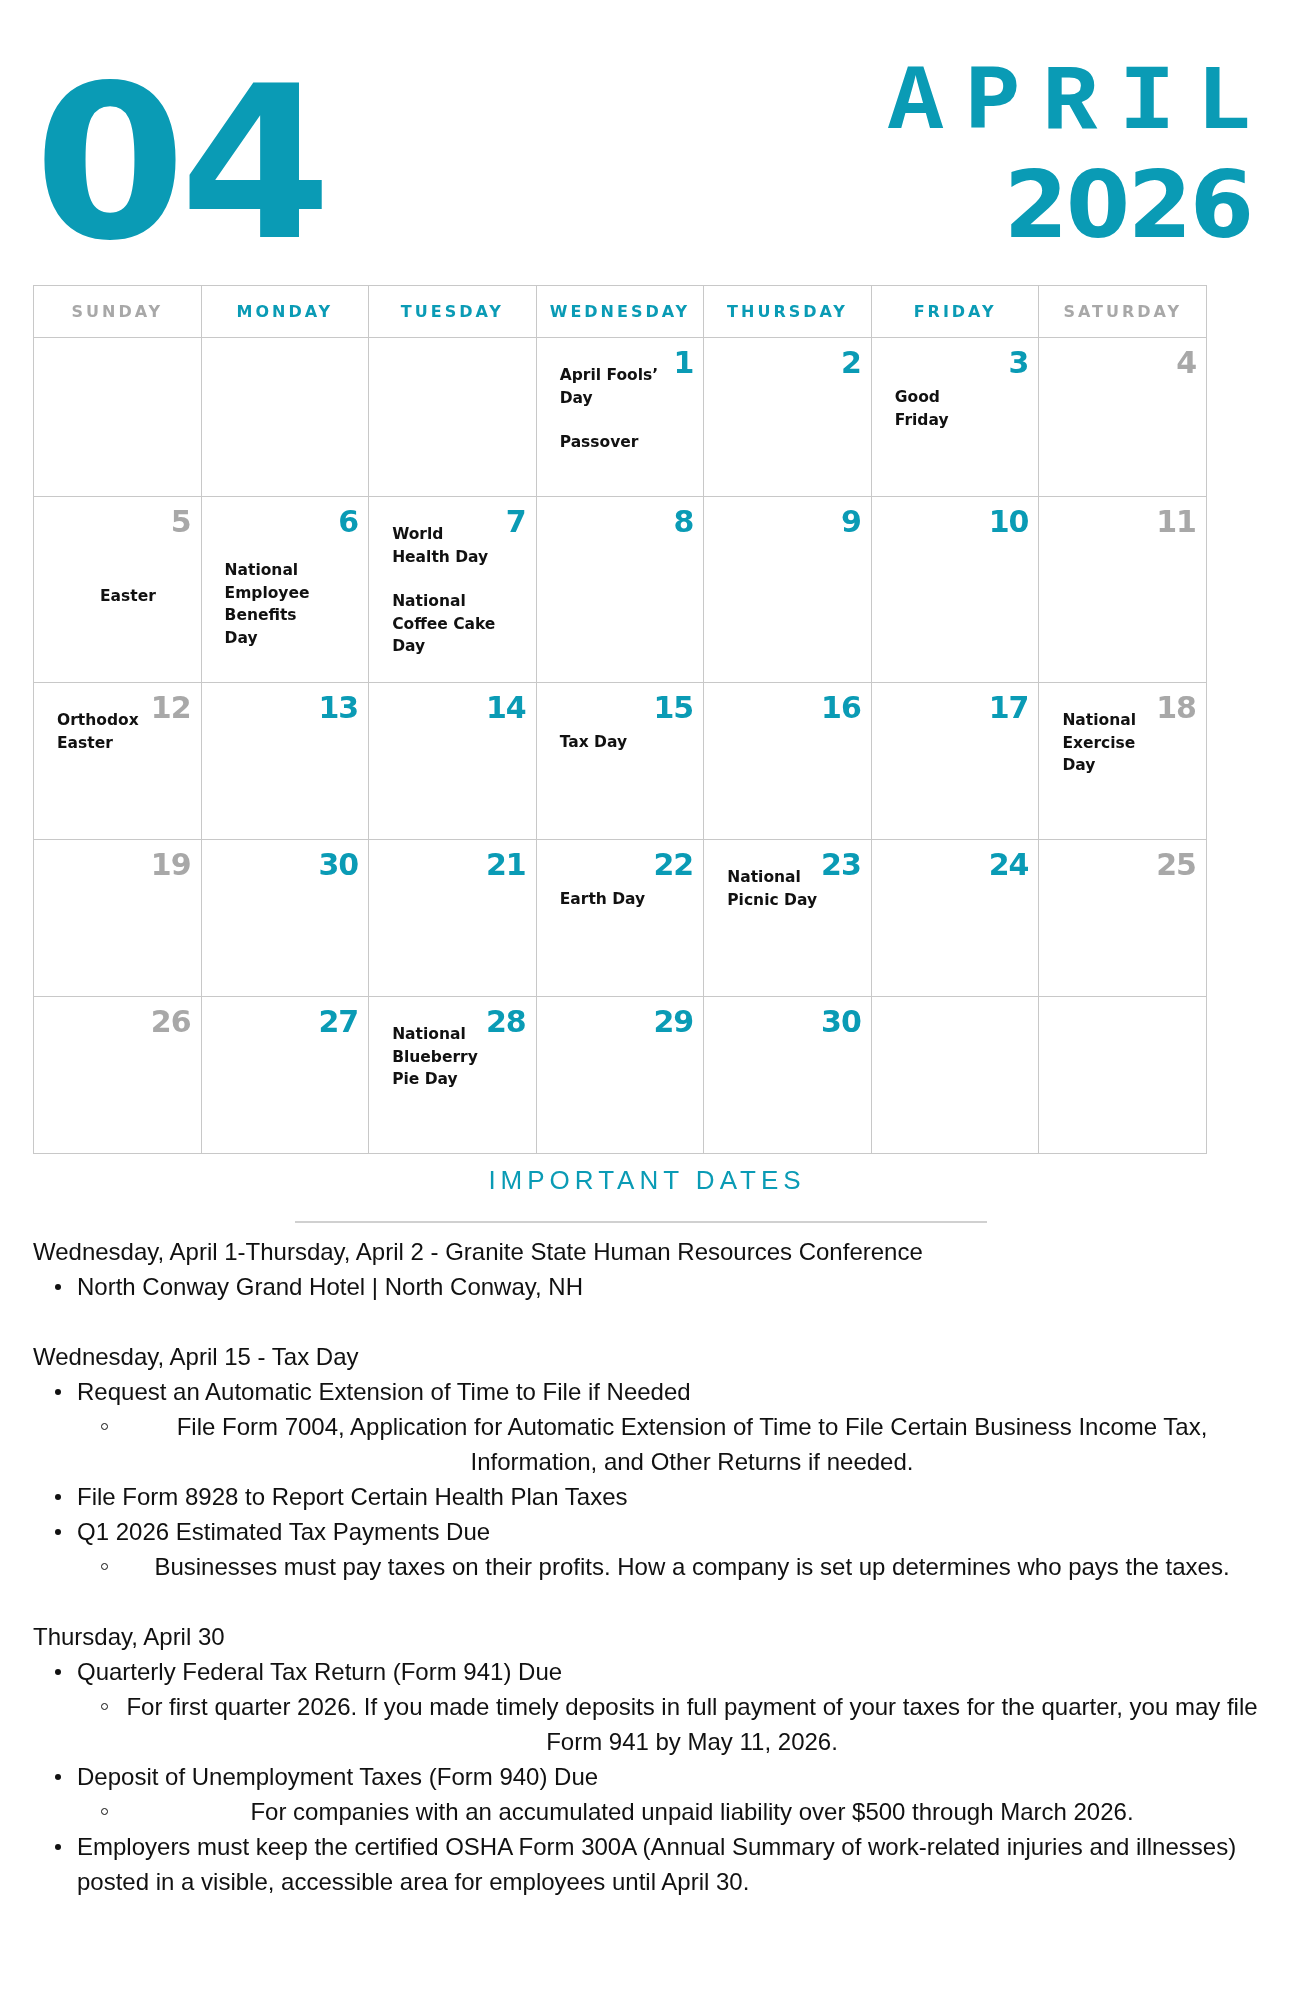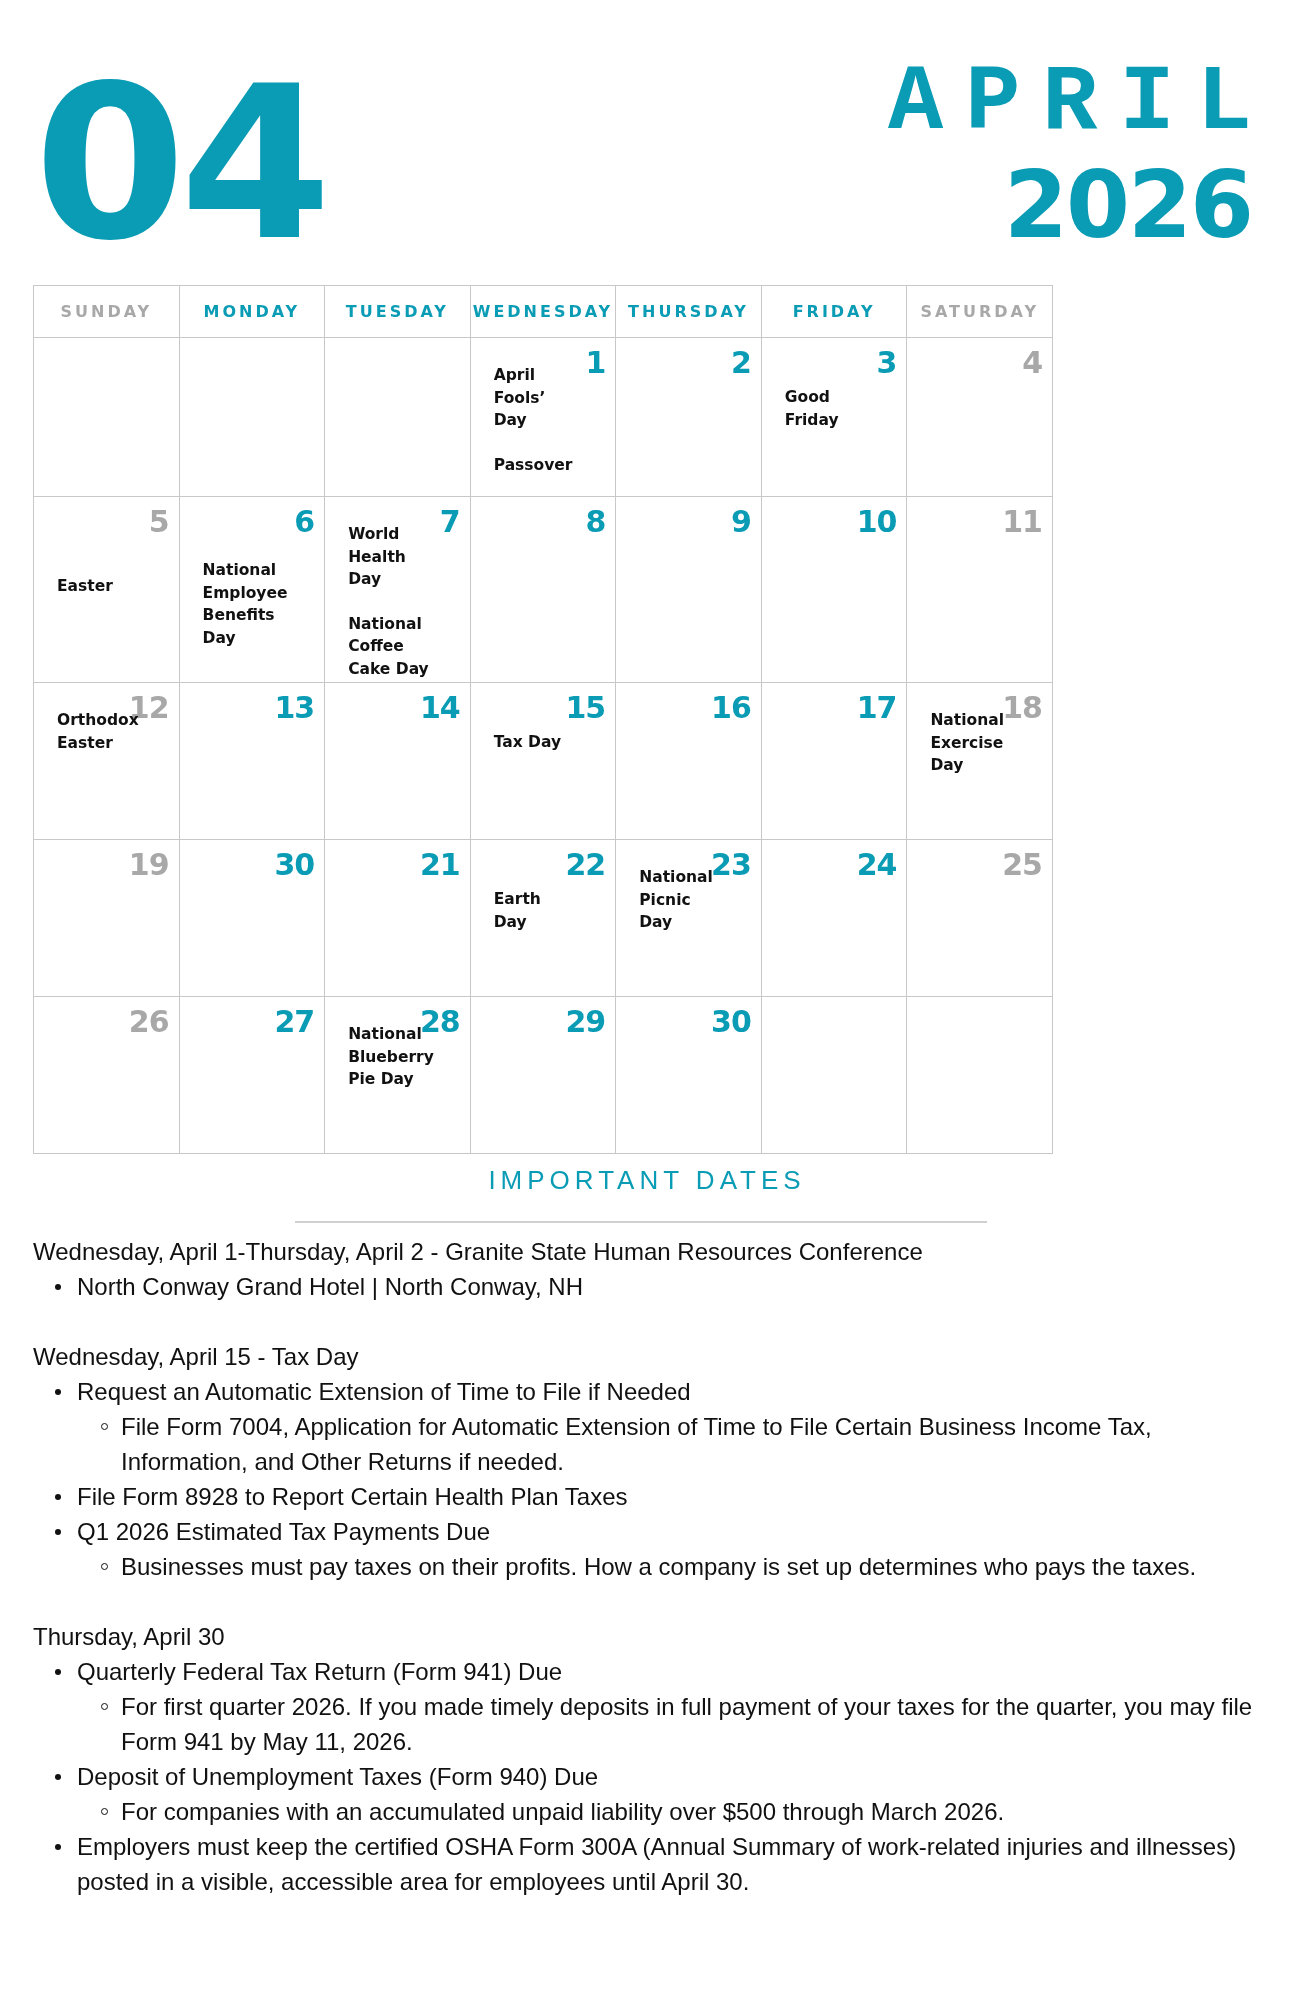--- a/index.html
+++ b/index.html
@@ -4,47 +4,47 @@
 <style>
   html, body { margin: 0; padding: 0; background: #ffffff; }
   body { width: 1294px; height: 2000px; position: relative; overflow: hidden; font-family: "Liberation Sans", sans-serif; color: #111; }
   .teal { color: #0a9bb5; }
   .gray { color: #a8a8a8; }
 
   #month-number { position: absolute; left: 34px; top: 58px; font-family: "DejaVu Sans", sans-serif; font-weight: bold; font-size: 212px; line-height: 1; letter-spacing: -6px; color: #0a9bb5; transform: scaleX(1.03); transform-origin: left top; }
   #month-name { position: absolute; right: 42px; top: 58px; font-family: Liberation Mono, monospace; font-weight: bold; font-size: 92px; line-height: 1; letter-spacing: 22px; color: #0a9bb5; margin-right: -22px; }
   #year { position: absolute; right: 42px; top: 160px; font-family: "DejaVu Sans", sans-serif; font-weight: bold; font-size: 92px; line-height: 1; color: #0a9bb5; letter-spacing: -2px; text-align: right; }
 
-  #calendar { position: absolute; left: 33px; top: 285px; width: 1020px; border-collapse: collapse; table-layout: fixed; }
+  #calendar { position: absolute; left: 33px; top: 285px; width: 1174px; border-collapse: collapse; table-layout: fixed; }
   #calendar th, #calendar td { border: 1.5px solid #c8c8c8; }
   #calendar th { height: 51px; font-family: "DejaVu Sans", sans-serif; font-weight: bold; font-size: 16px; letter-spacing: 3px; text-align: center; padding: 0; }
   #calendar td { vertical-align: top; padding: 0; position: relative; }
   .row-1 td { height: 158px; }
   .row-2 td { height: 185px; }
   .row-3 td, .row-4 td, .row-5 td { height: 156px; }
 
   .day-num { position: absolute; right: 10px; top: 10px; font-family: "DejaVu Sans", sans-serif; font-weight: bold; font-size: 30px; line-height: 1; letter-spacing: -1px; }
   .events { position: absolute; left: 23px; right: 40px; top: 38px; font-family: "DejaVu Sans", sans-serif; font-weight: bold; font-size: 15.5px; line-height: 22.5px; color: #111; }
   .events .ev + .ev { margin-top: 22px; }
-  .events.mid { top: 78px; }
+  .events.mid { top: 88px; margin-left: 43px; }
   .events.mid2 { top: 62px; }
   .events.top { top: 26px; }
   .events.mid3 { top: 48px; }
 
   #important-title { position: absolute; left: 0; width: 1294px; top: 1165px; text-align: center; font-family: Liberation Sans, sans-serif; font-size: 26px; letter-spacing: 5px; color: #0a9bb5; font-weight: normal; }
   #important-divider { position: absolute; left: 295px; width: 692px; top: 1221px; height: 2px; background: #d0d0d0; }
 
   #important-list { position: absolute; left: 33px; top: 1234px; width: 1230px; font-family: "Liberation Sans", sans-serif; font-size: 24px; line-height: 35px; color: #111; }
   .group { margin-bottom: 35px; }
   .group-head { font-weight: normal; }
   ul.lvl1 { list-style: none; margin: 0; padding: 0 0 0 44px; }
   ul.lvl1 > li { position: relative; }
   ul.lvl1 > li > .bullet { position: absolute; left: -22px; top: 15px; width: 6px; height: 6px; background: #111; border-radius: 50%; }
   ul.lvl2 { list-style: none; margin: 0; padding: 0 0 0 44px; }
-  ul.lvl2 > li { position: relative; }
+  ul.lvl2 > li { position: relative; text-align: center; }
   ul.lvl2 > li > .bullet { position: absolute; left: -20px; top: 14px; width: 5px; height: 5px; border: 1.5px solid #111; border-radius: 50%; }
 </style>
 </head>
 <body>
 
 <div id="month-number">04</div>
 <div id="month-name">APRIL</div>
 <div id="year">2026</div>
 
 <table id="calendar">

